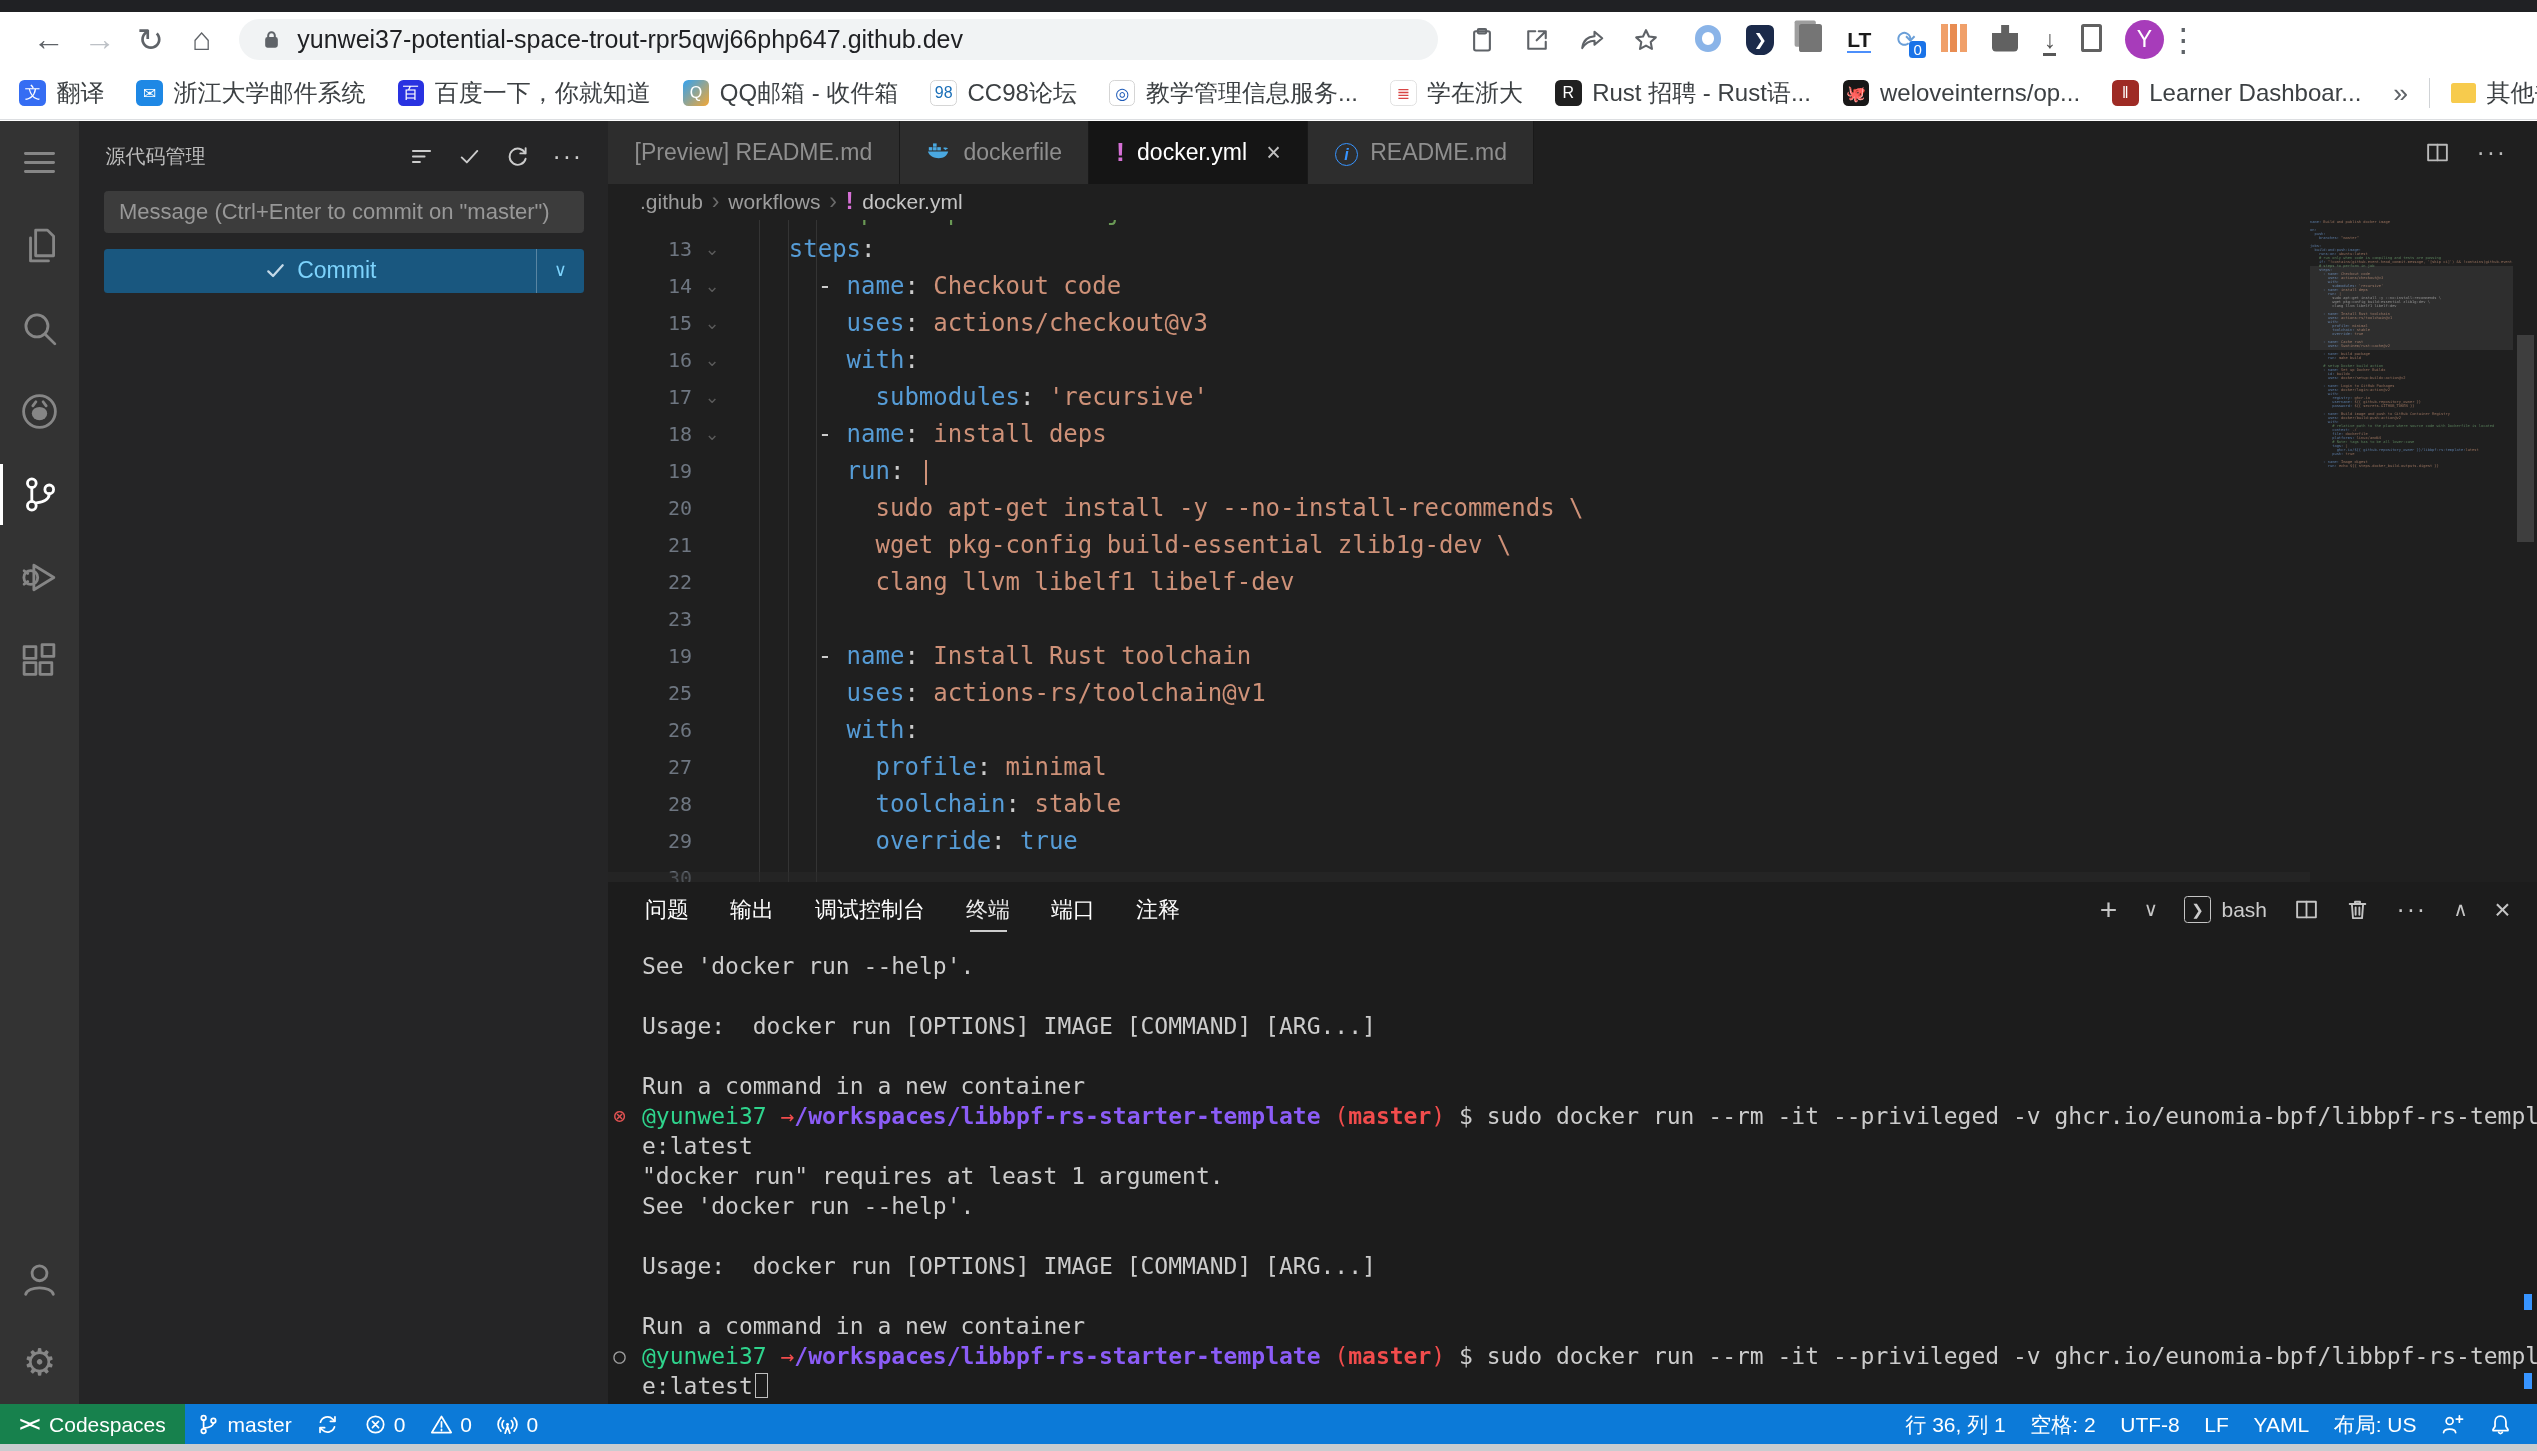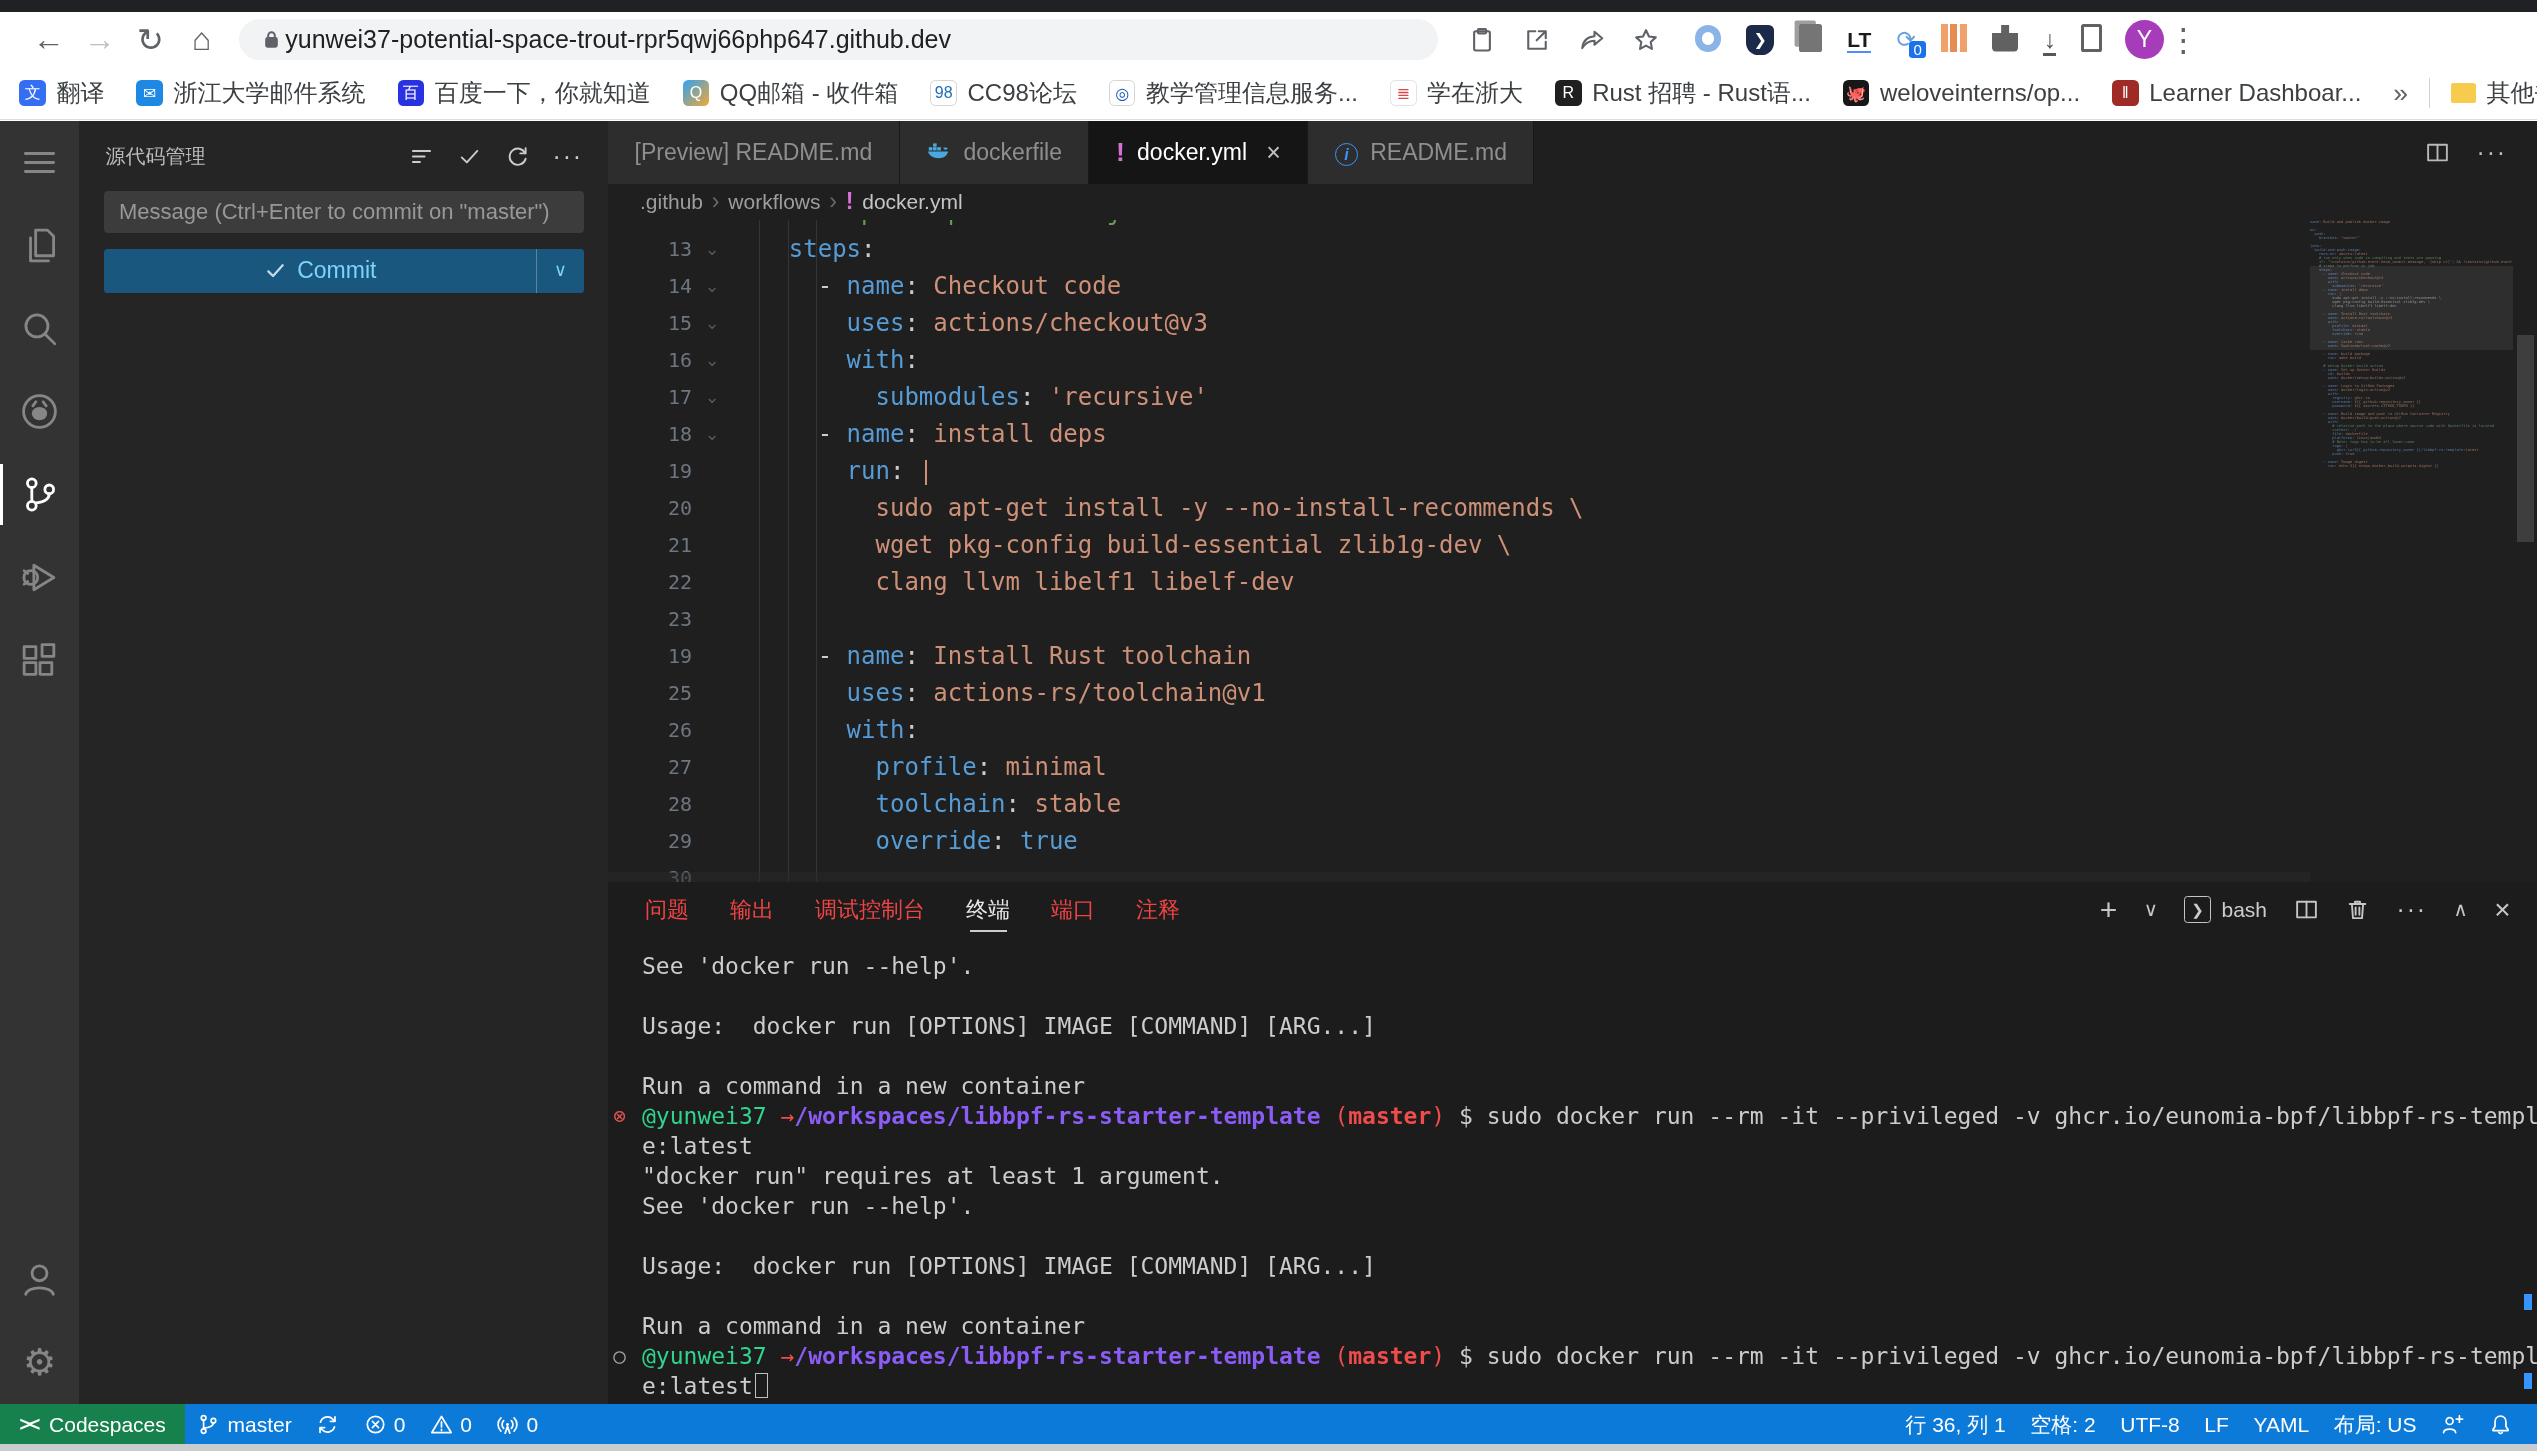--- a/index.html
+++ b/index.html
@@ -6,21 +6,21 @@
   html,body { width:2538px; height:1451px; overflow:hidden; background:#fff;
     font-family:"Liberation Sans","DejaVu Sans",sans-serif; }
   .abs { position:absolute; }
   
   #top-strip { left:0; top:0; width:2538px; height:12.3px; background:#202124; }
   #toolbar { left:0; top:12.3px; width:2538px; height:55px; background:#ffffff;
     display:flex; align-items:center; padding:0 23px; }
   .nav-ic { font-size:32px; color:#5f6368; width:51px; text-align:center; cursor:pointer; }
   .nav-ic.dis { color:#bdc1c6; }
   #url-pill { height:41px; width:1199px; margin-left:12.3px; background:#f1f3f4;
-    border-radius:21px; display:flex; align-items:center; padding:0 21px; gap:2px; }
+    border-radius:21px; display:flex; align-items:center; padding:0 21px; gap:14px; }
   #url-text { font-size:25px; color:#202124; white-space:nowrap; }
   #page-actions { display:flex; gap:26.5px; margin-left:30px; color:#5f6368; align-items:center; }
   #ext-icons { display:flex; gap:25px; margin-left:35px; align-items:center; }
   #avatar { width:39px; height:39px; border-radius:50%; background:#a73cba; color:#fff;
     font-size:23px; display:flex; align-items:center; justify-content:center; margin-left:23px; }
   
   #bookmarks { left:0; top:67px; width:2538px; height:53px; background:#fff;
     border-bottom:0.9px solid #dcdee1; display:flex; align-items:center; padding:0 19.4px; }
   .bm { display:flex; align-items:center; gap:10.6px; margin-right:32px; font-size:24px;
     color:#3c4043; white-space:nowrap; cursor:pointer; }
@@ -81,21 +81,21 @@
   #minimap pre { font-family:"DejaVu Sans Mono",monospace; font-size:3.7px; line-height:4px;
     white-space:pre; letter-spacing:0; }
   #minimap-slider { position:absolute; left:0; width:203px; top:46px; height:84px;
     background:rgba(255,255,255,.07); }
   #vscrollbar { left:2513px; top:99px; width:25px; height:662px; }
   #vscroll-thumb { position:absolute; left:3.5px; top:115px; width:17.6px; height:207px;
     background:rgba(121,121,121,.35); }
   
   #panel { left:608px; top:761px; width:1929px; height:522px; background:#1c1c1c; }
   #panel-header { height:55px; display:flex; align-items:center; padding:0 26.5px 0 37px; }
-  .ptab { font-size:22px; color:#ef4444; margin-right:41px; cursor:pointer; position:relative;
+  .ptab { font-size:22px; color:#ffffff; margin-right:41px; cursor:pointer; position:relative;
     height:55px; display:flex; align-items:center; }
   .ptab.active { color:#e7e7e7; }
   .ptab.active::after { content:""; position:absolute; left:3.5px; right:3.5px; bottom:5.3px;
     height:1.8px; background:#cccccc; }
   #panel-actions { margin-left:auto; display:flex; align-items:center; gap:26.5px; color:#c5c5c5; }
   .bash-chip { display:flex; align-items:center; gap:10.6px; font-size:21px; color:#cccccc; }
   .bash-box { width:26.5px; height:26.5px; border:1.8px solid #c5c5c5; border-radius:3.5px; font-size:15px;
     display:flex; align-items:center; justify-content:center; }
   #terminal { position:absolute; left:0; top:55px; right:0; bottom:0; overflow:hidden; }
   .trow { position:relative; padding-left:34px; font-family:"DejaVu Sans Mono",monospace;

